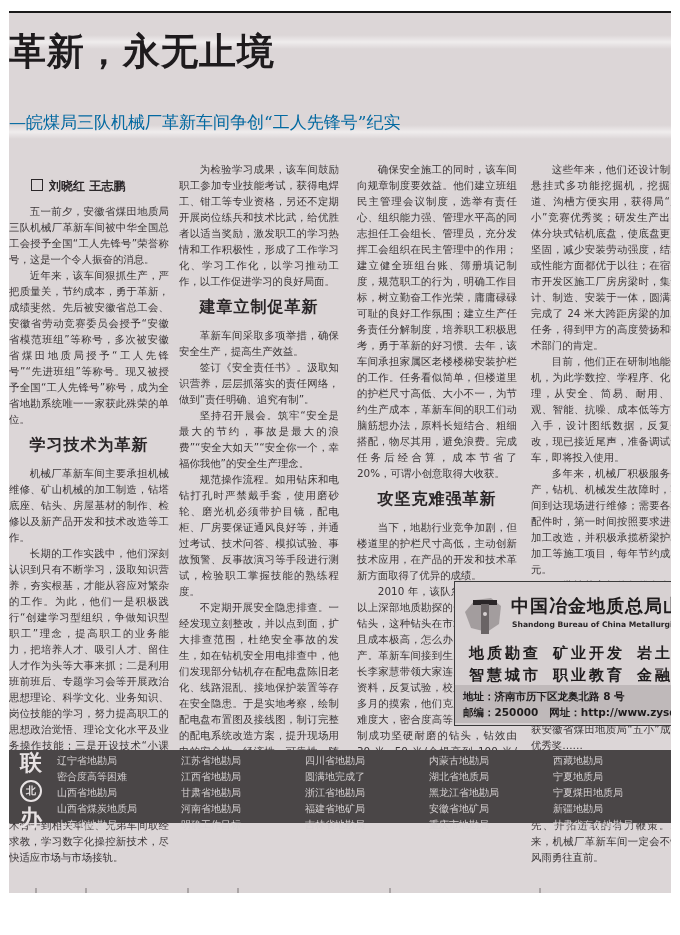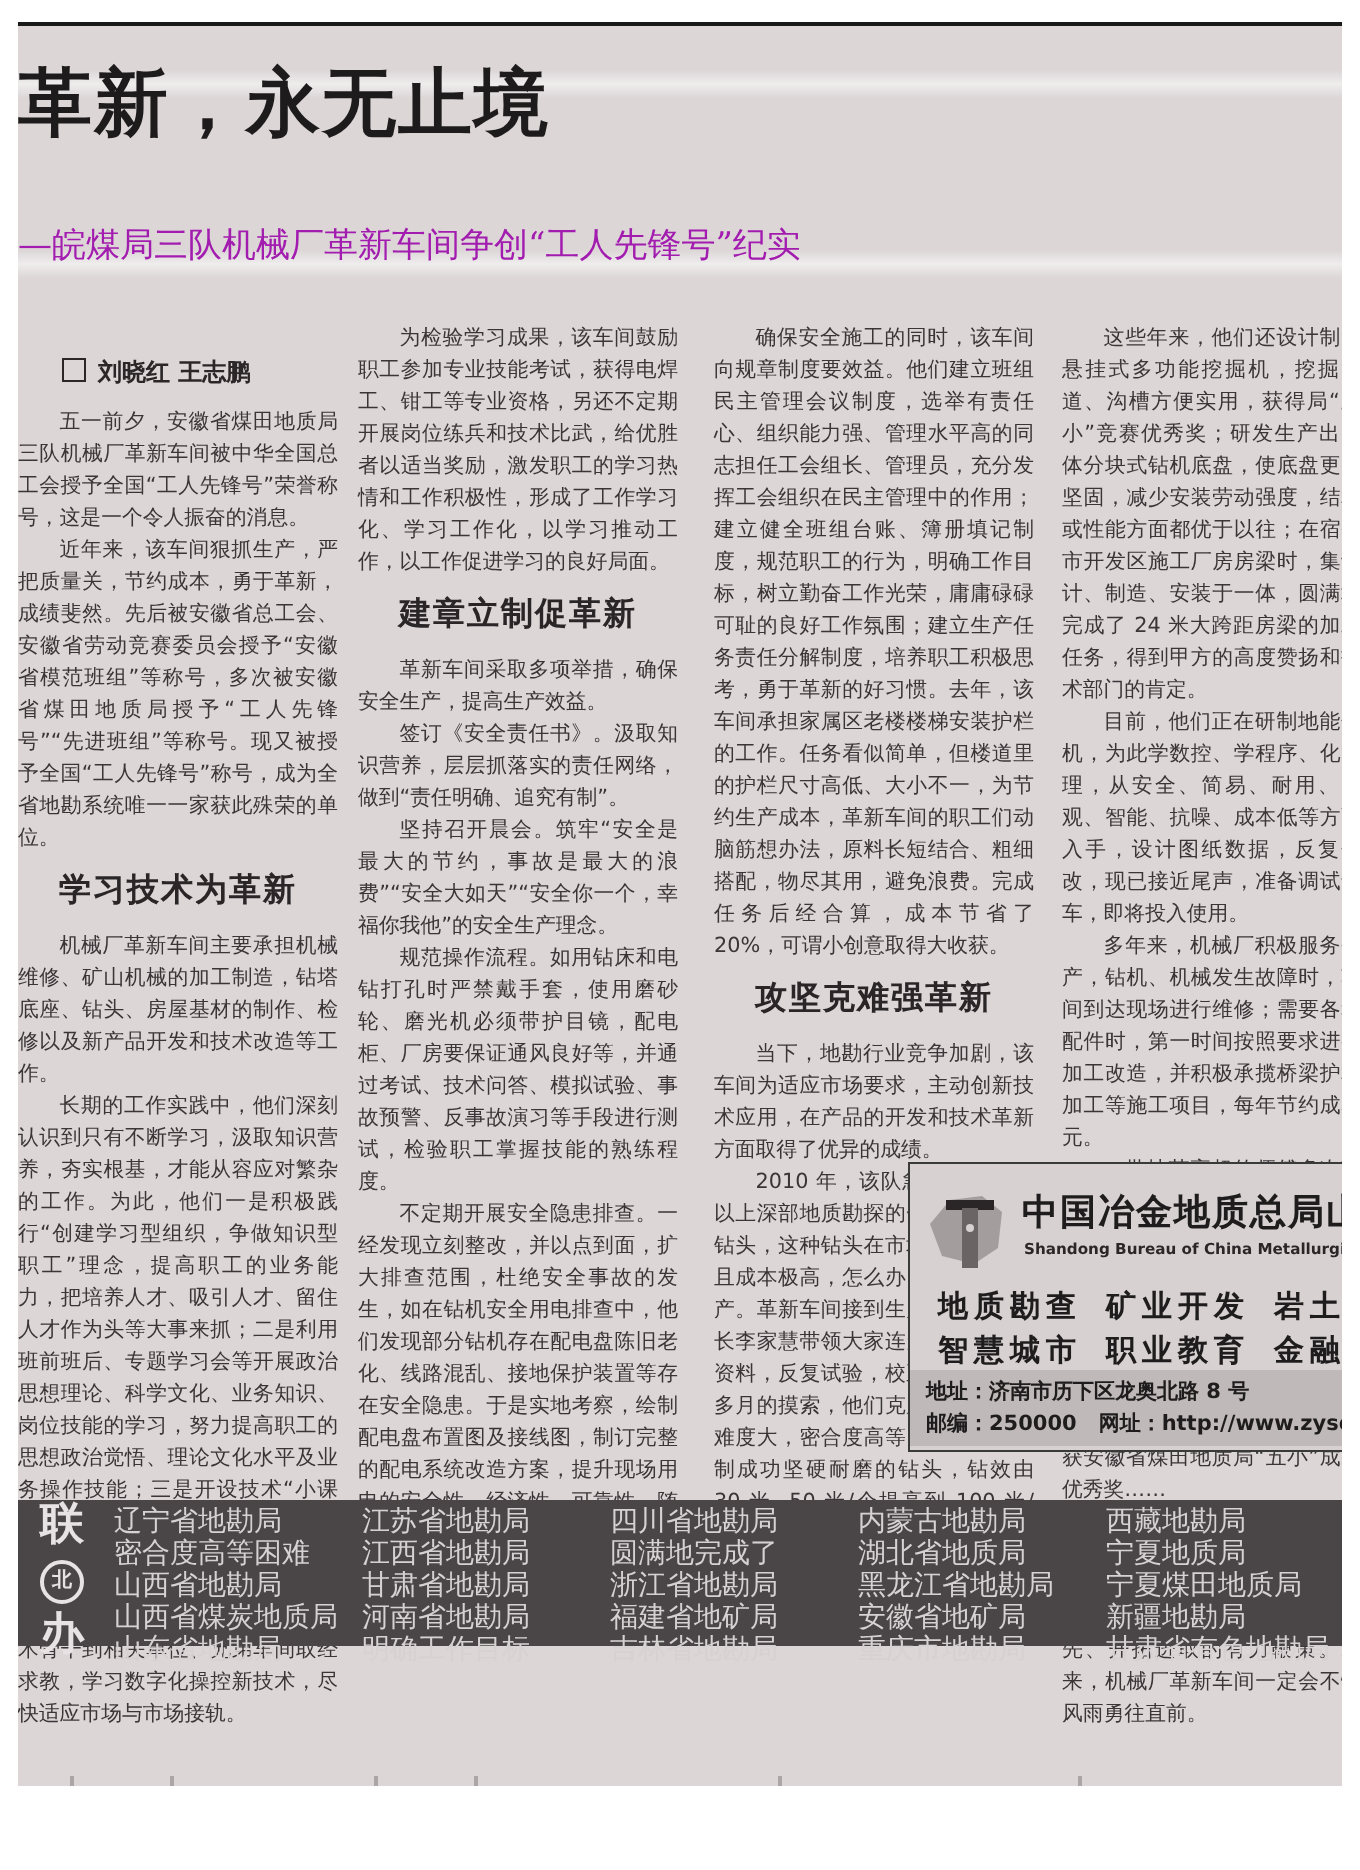--- a/index.html
+++ b/index.html
@@ -21,21 +21,21 @@
     }
     .headline {
       position: absolute; left: 0; top: 14px;
       font-family: "DejaVu Serif", serif; font-weight: bold;
       font-size: 37px; letter-spacing: 1px; color: #1e1b1d;
       white-space: nowrap;
     }
     .subheadline {
       position: absolute; left: 0; top: 98px;
       font-family: "DejaVu Serif", serif;
-      font-size: 17px; color: #a21caf; white-space: nowrap;
+      font-size: 17px; color: #0369a1; white-space: nowrap;
     }
     .byline {
       position: absolute; left: 22px; top: 165px;
       font-size: 12px; font-weight: bold; color: #2b2729; white-space: nowrap;
     }
     .byline .box {
       display: inline-block; width: 10px; height: 10px; border: 1px solid #2b2729;
       margin-right: 6px; vertical-align: -1px;
     }
     .col {
@@ -85,21 +85,21 @@
     .band-label {
       position: absolute; left: 2px; top: 0; width: 40px;
       color: #e7e2e3; font-weight: bold; font-size: 22px; line-height: 24px;
       text-align: center; font-family: "DejaVu Serif", serif;
     }
     .band-label .emblem {
       display: inline-block; width: 18px; height: 18px; border: 2px solid #e7e2e3;
       border-radius: 50%; font-size: 10px; line-height: 18px; margin: 3px 0;
     }
     .band-col {
-      position: absolute; top: 3px; font-size: 14px; line-height: 16px;
+      position: absolute; top: 3px; font-size: 10px; line-height: 16px;
       color: #d6d1d2; white-space: nowrap;
     }
     .band-col div { height: 16px; }
     .b1 { left: 48px; } .b2 { left: 172px; } .b3 { left: 296px; } .b4 { left: 420px; } .b5 { left: 544px; }
 
     .staple { position: absolute; top: 875px; width: 2px; height: 10px; background: #8a8485; opacity: .6; }
   </style>
 </head>
 <body>
 
@@ -128,21 +128,21 @@
     <p>革新车间采取多项举措，确保安全生产，提高生产效益。</p>
     <p>签订《安全责任书》。汲取知识营养，层层抓落实的责任网络，做到“责任明确、追究有制”。</p>
     <p>坚持召开晨会。筑牢“安全是最大的节约，事故是最大的浪费”“安全大如天”“安全你一个，幸福你我他”的安全生产理念。</p>
     <p>规范操作流程。如用钻床和电钻打孔时严禁戴手套，使用磨砂轮、磨光机必须带护目镜，配电柜、厂房要保证通风良好等，并通过考试、技术问答、模拟试验、事故预警、反事故演习等手段进行测试，检验职工掌握技能的熟练程度。</p>
     <p>不定期开展安全隐患排查。一经发现立刻整改，并以点到面，扩大排查范围，杜绝安全事故的发生，如在钻机安全用电排查中，他们发现部分钻机存在配电盘陈旧老化、线路混乱、接地保护装置等存在安全隐患。于是实地考察，绘制配电盘布置图及接线图，制订完整的配电系统改造方案，提升现场用电的安全性、经济性、可靠性。随后，他们加班加点，在两个多月的时间内对该队 40 多台钻机配电盘及配电设备进行改造、更换、安装和调试，消除安全隐患。</p>
   </div>
 
   <div class="col c3">
     <p>确保安全施工的同时，该车间向规章制度要效益。他们建立班组民主管理会议制度，选举有责任心、组织能力强、管理水平高的同志担任工会组长、管理员，充分发挥工会组织在民主管理中的作用；建立健全班组台账、簿册填记制度，规范职工的行为，明确工作目标，树立勤奋工作光荣，庸庸碌碌可耻的良好工作氛围；建立生产任务责任分解制度，培养职工积极思考，勇于革新的好习惯。去年，该车间承担家属区老楼楼梯安装护栏的工作。任务看似简单，但楼道里的护栏尺寸高低、大小不一，为节约生产成本，革新车间的职工们动脑筋想办法，原料长短结合、粗细搭配，物尽其用，避免浪费。完成任务后经合算，成本节省了 20%，可谓小创意取得大收获。</p>
     <h3>攻坚克难强革新</h3>
-    <p>当下，地勘行业竞争加剧，该车间为适应市场要求，主动创新技术应用，在产品的开发和技术革新方面取得了优异的成绩。</p>
+    <p>当下，地勘行业竞争加剧，但楼道里的护栏尺寸高低，主动创新技术应用，在产品的开发和技术革新方面取得了优异的成绩。</p>
     <p>2010 年，该队急需 1000 米以上深部地质勘探的金刚石复合片钻头，这种钻头在市场上难以买到且成本极高，怎么办？自己动手生产。革新车间接到生产任务后，班长李家慧带领大家连天加夜，查找资料，反复试验，校正改进，两个多月的摸索，他们克服了钻头焊接难度大，密合度高等困难，终于研制成功坚硬耐磨的钻头，钻效由 30 米~50 米/个提高到 100 米/个，成本降低 5%，取得了良好的经济效益。</p>
   </div>
 
   <div class="col c4">
     <p>这些年来，他们还设计制造悬挂式多功能挖掘机，挖掘河道、沟槽方便实用，获得局“五小”竞赛优秀奖；研发生产出整体分块式钻机底盘，使底盘更加坚固，减少安装劳动强度，结构或性能方面都优于以往；在宿州市开发区施工厂房房梁时，集设计、制造、安装于一体，圆满地完成了 24 米大跨距房梁的加工任务，得到甲方的高度赞扬和技术部门的肯定。</p>
     <p>目前，他们正在研制地能钻机，为此学数控、学程序、化管理，从安全、简易、耐用、美观、智能、抗噪、成本低等方面入手，设计图纸数据，反复修改，现已接近尾声，准备调试试车，即将投入使用。</p>
     <p>多年来，机械厂积极服务生产，钻机、机械发生故障时，车间到达现场进行维修；需要各种配件时，第一时间按照要求进行加工改造，并积极承揽桥梁护栏加工等施工项目，每年节约成本元。</p>
     <p>一批技艺高超的师傅多次获技术革新大奖：该车间李家慧荣获“安徽省劳动竞赛先进个人”“安徽五一劳动奖章”荣誉，赵友军荣获“安徽省五一劳动奖章”“安徽省技能名徒名师”荣誉，孙大雨荣获全系统“青年岗位能手”荣誉称号，长江荣获省直机关“五一劳动奖”，陈再勇荣获安徽省煤田地质局“五小”成果优秀奖……</p>
     <p>今年，该车间喜获 2018 年全国“工人先锋号”荣誉称号，这是对他们精益求精、追求卓越精神的肯定，更是对他们敢为人先、开拓进取的有力鞭策。未来，机械厂革新车间一定会不惧风雨勇往直前。</p>
   </div>

